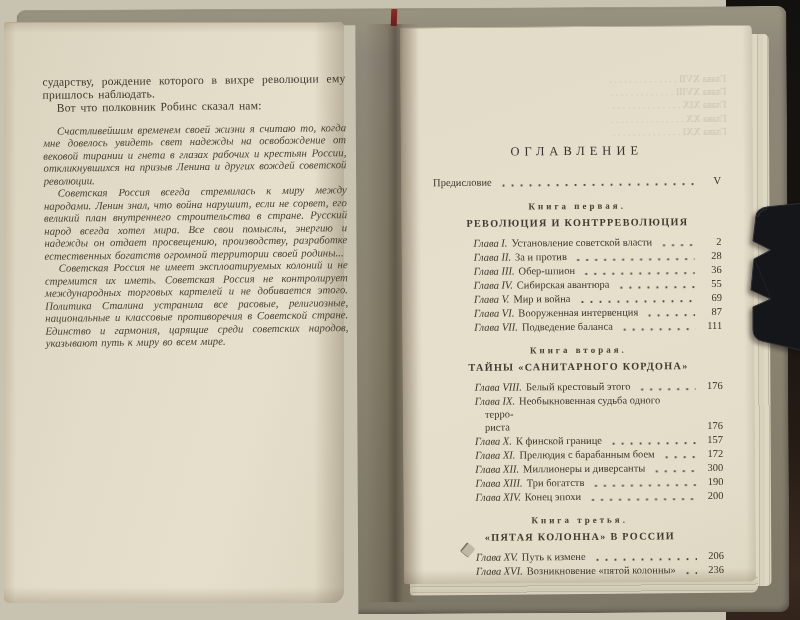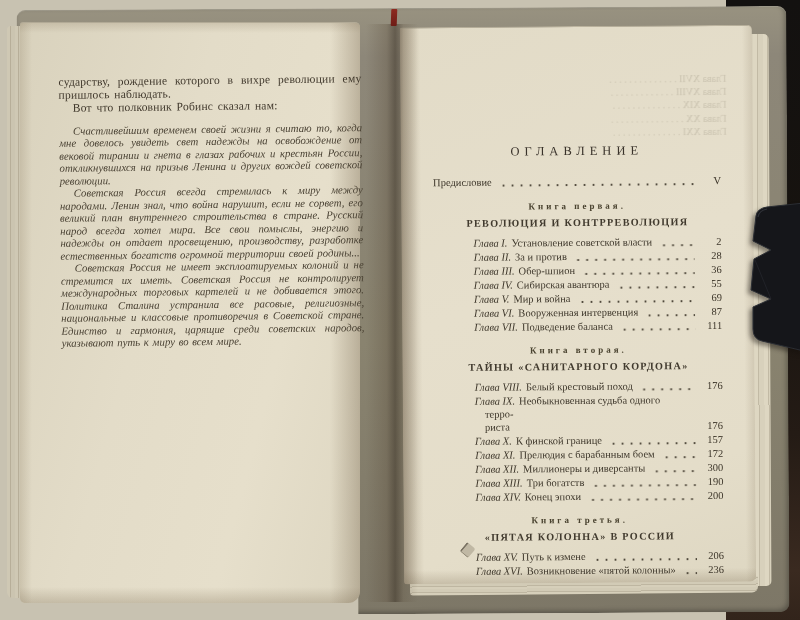--- a/index.html
+++ b/index.html
@@ -25,21 +25,21 @@
   .edges-left{position:absolute;left:7px;top:26px;width:15px;height:572px;z-index:3;border-radius:4px 0 0 6px;
     background:repeating-linear-gradient(90deg,#cfc8b4 0 3px,#b7ae99 3px 4px,#cbc4b0 4px 8px);}
   .edges-right{position:absolute;left:744px;top:34px;width:26px;height:552px;z-index:3;border-radius:0 5px 5px 0;
     transform:rotate(-0.3deg);
     background:repeating-linear-gradient(90deg,#ded7c2 0 4px,#c2baa5 4px 5px,#d8d1bc 5px 10px);}
   .edges-bottom{position:absolute;left:410px;top:578px;width:348px;height:16px;z-index:3;
     transform:rotate(-0.5deg);border-radius:0 0 6px 3px;
     background:repeating-linear-gradient(0deg,#d6cfba 0 2px,#beb6a1 2px 3px,#d2cbb6 3px 6px);}
 
   
-  .left-page{position:absolute;left:20px;top:22px;width:340px;height:580px;z-index:4;
+  .left-page{position:absolute;left:4px;top:22px;width:340px;height:580px;z-index:4;
     border-radius:3px 5px 12px 5px;border-top:1px solid #b2aa96;
     background:
       linear-gradient(90deg,rgba(140,125,98,.25) 0,rgba(140,125,98,0) 12px),
       linear-gradient(270deg,rgba(120,104,80,.38) 0,rgba(120,104,80,0) 30px),
       linear-gradient(180deg,rgba(130,115,90,.22) 0,rgba(130,115,90,0) 10px),
       linear-gradient(0deg,rgba(125,110,85,.3) 0,rgba(125,110,85,0) 16px),
       linear-gradient(105deg,#d9d2bd 0%,#e3dcc8 40%,#e6dfcb 70%,#ddd6c1 100%);}
   .right-page{position:absolute;left:402px;top:26px;width:352px;height:556px;z-index:4;
     transform:rotate(-0.45deg);border-radius:3px 5px 6px 3px;border-top:1px solid #bdb5a0;
     background:
@@ -202,21 +202,21 @@
               </div>
           </div>
 
           <div>
             <div class="book-hdr">Книга вторая.</div>
             <div class="sec-title">ТАЙНЫ «САНИТАРНОГО КОРДОНА»</div>
             <div>
 
                 <div class="row ch-row">
                   <span class="ch-label">
-                    <span class="chnum">Глава VIII.</span><span>Белый крестовый поход</span>
+                    <span class="chnum">Глава VIII.</span><span>Белый крестовый этого</span>
                   </span>
                   <span class="leader"></span>
                   <span class="pg">176</span>
                 </div>
 
                 <div class="row ch-row">
                   <span class="ch-label">
                     <span class="chnum">Глава IX.</span><span>Необыкновенная судьба одного терро-</span><span class="ch-wrap">риста</span>
                   </span>
                   <span class="leader"></span>

